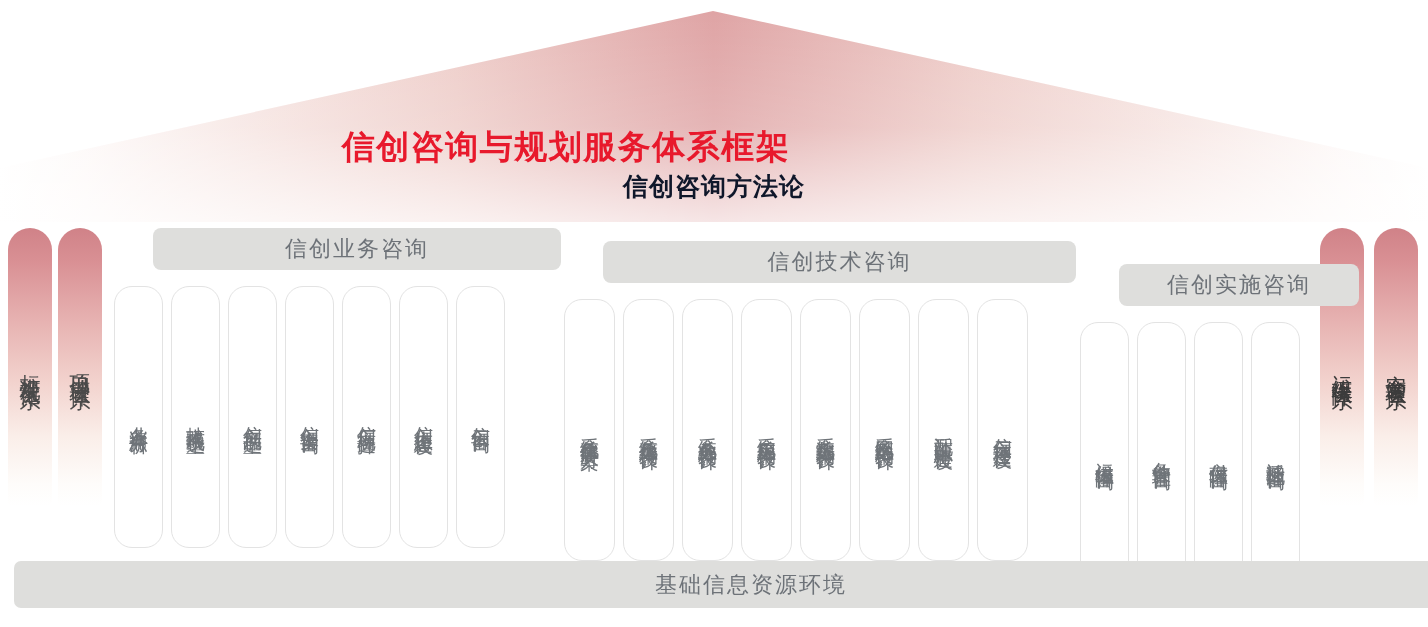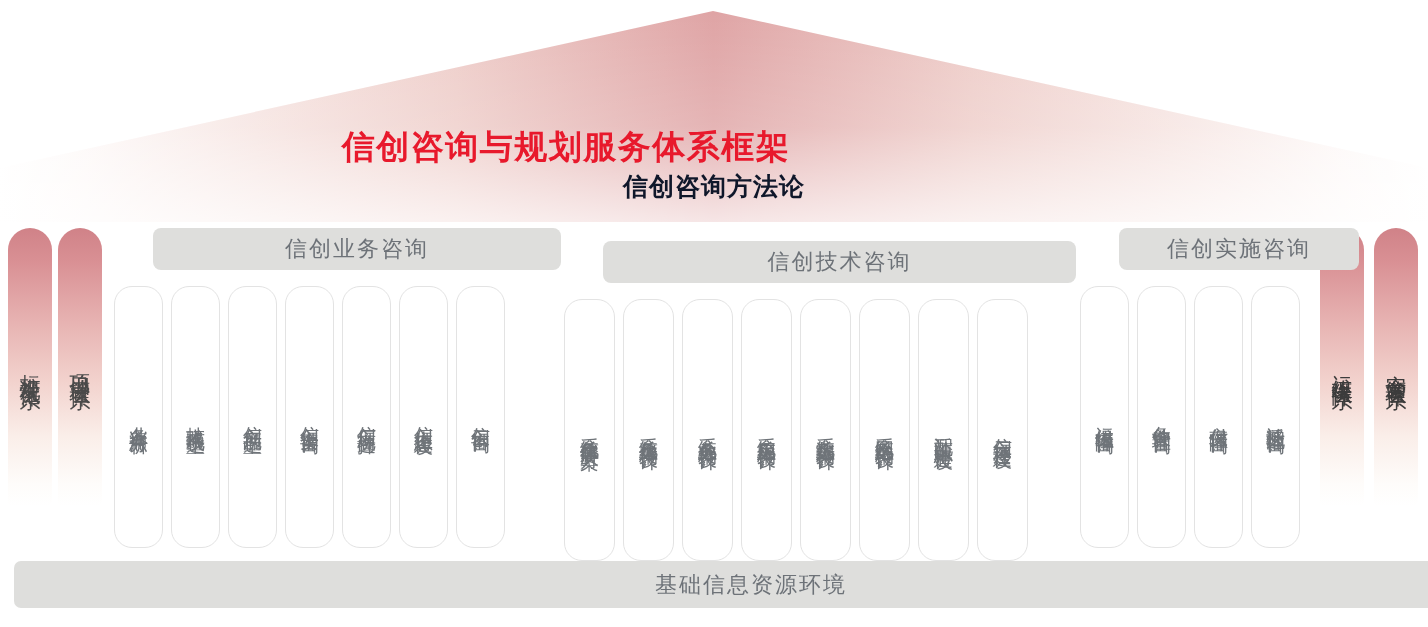--- a/index.html
+++ b/index.html
@@ -140,21 +140,21 @@
   }
 
   #group-0 { left: 112px; width: 408px; }
   #group-0 .group-body { left: 2px; }
   #group-0 .item-card { width: 49px; }
 
   #group-1 { left: 562px; width: 473px; margin-top: 13px; }
   #group-1 .group-body { left: 2px; }
   #group-1 .item-card { width: 51px; }
 
-  #group-2 { left: 1078px; width: 240px; }
+  #group-2 { left: 1078px; width: 240px; margin-top: 36px; }
   #group-2 .group-body { left: 2px; }
   #group-2 .item-card { width: 49px; }
   #group-2 .group-header { background: #dededc; }
 
   
   #foundation {
     position: absolute;
     left: 14px;
     top: 561px;
     width: 1400px;

